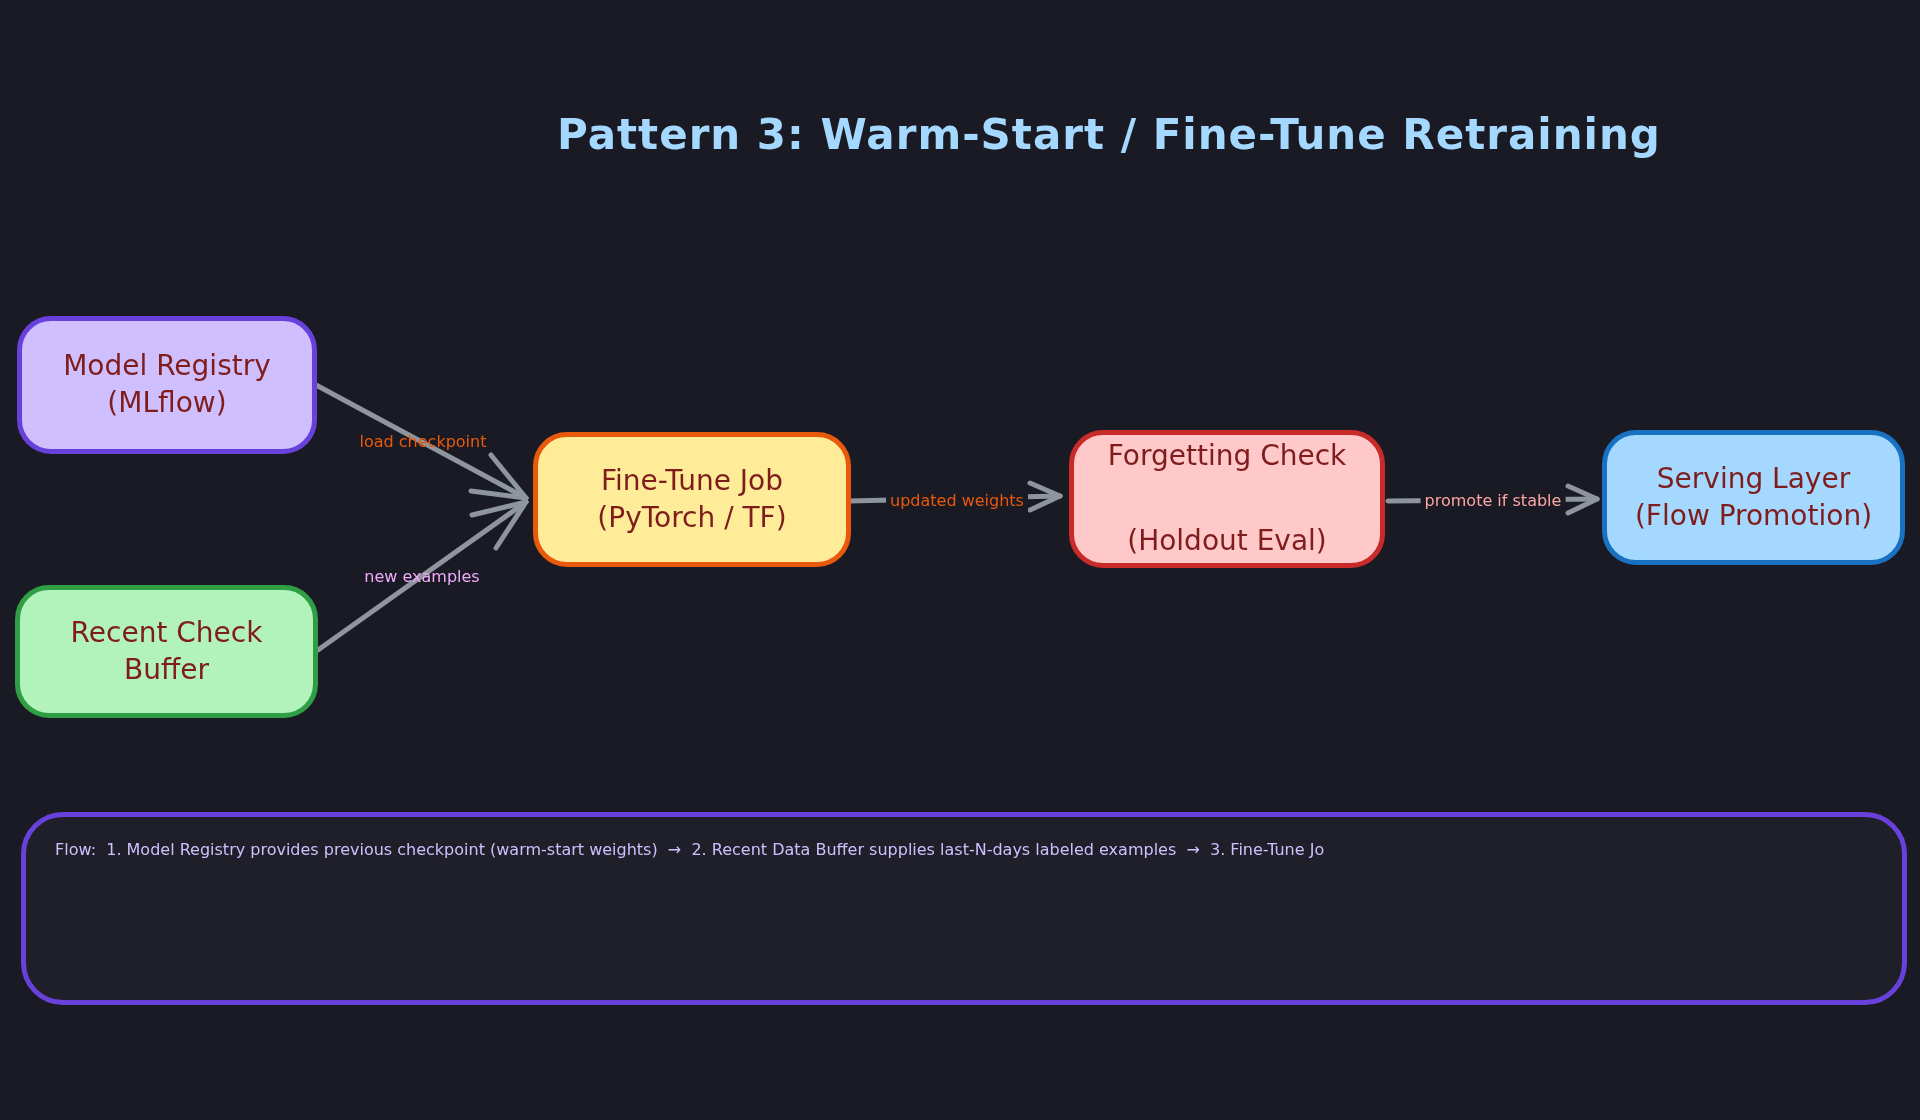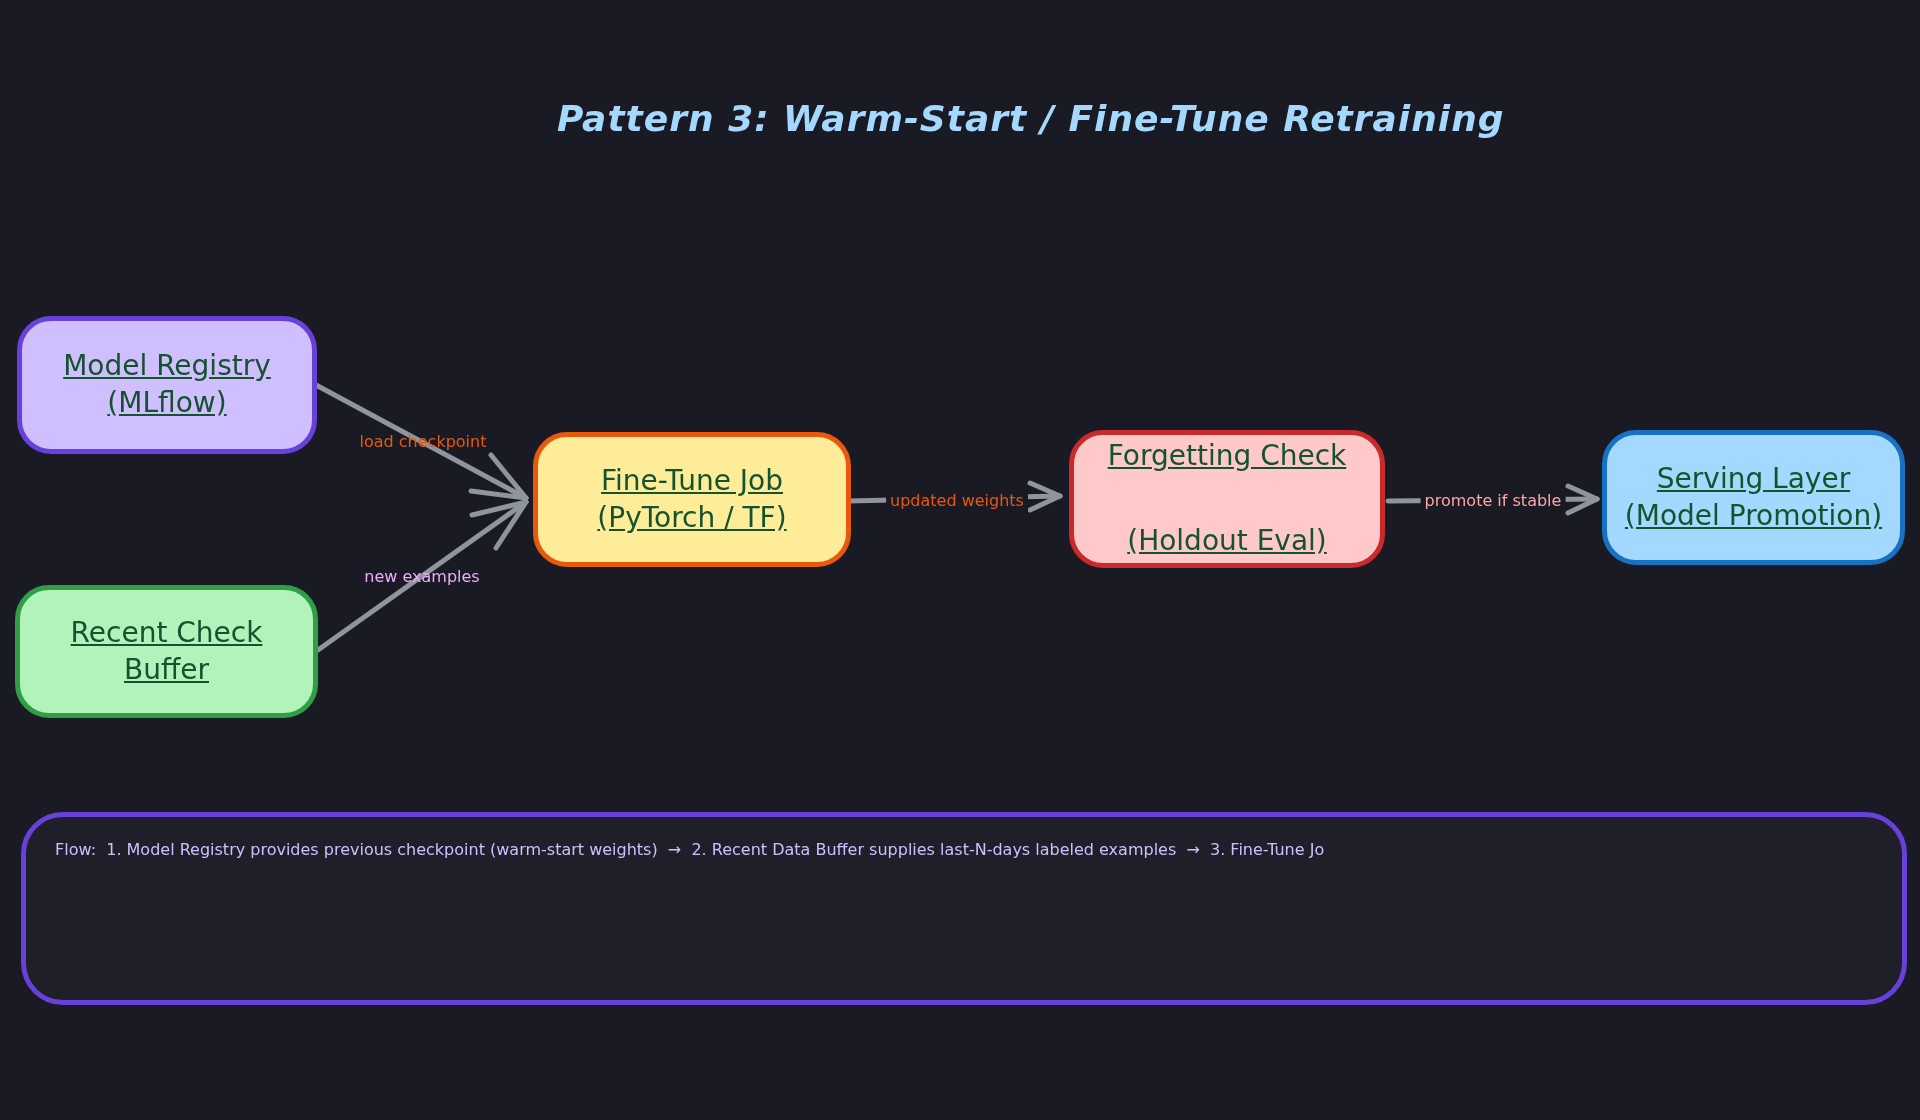--- a/index.html
+++ b/index.html
@@ -12,42 +12,40 @@
   #canvas {
     position: relative;
     width: 1920px;
     height: 1120px;
     background: #191a23;
     overflow: hidden;
   }
   .diagram-title {
     position: absolute;
     left: 557px;
-    top: 98px;
-    font-size: 36px;
+    top: 110px;
+    font-size: 42px;
     font-weight: bold;
     letter-spacing: 1px;
     white-space: nowrap;
-    font-style: italic;
   }
   .node {
     position: absolute;
     box-sizing: border-box;
     border: 5px solid;
     border-radius: 34px;
     display: flex;
     flex-direction: column;
     align-items: center;
     justify-content: center;
     text-align: center;
-    color: #14532d;
+    color: #7f1d1d;
     font-size: 28px;
     line-height: 1.32;
     font-weight: 500;
-    text-decoration: underline;
   }
   .node .node-line { white-space: nowrap; }
   #node-model-registry   { left: 17px;   top: 316px; width: 300px; height: 138px; }
   #node-recent-data      { left: 15px;   top: 585px; width: 303px; height: 133px; }
   #node-fine-tune        { left: 533px;  top: 432px; width: 318px; height: 135px; }
   #node-forgetting-check { left: 1069px; top: 430px; width: 316px; height: 138px; }
   #node-serving-layer    { left: 1602px; top: 430px; width: 303px; height: 135px; }
 
   .edge-label {
     position: absolute;
@@ -132,21 +130,21 @@
     <div class="node-line">(PyTorch / TF)</div>
   </div>
 
   <div class="node" id="node-forgetting-check" style="background: rgb(255, 201, 201); border-color: rgb(201, 42, 42); gap: 48px;">
     <div class="node-line">Forgetting Check</div>
     <div class="node-line">(Holdout Eval)</div>
   </div>
 
   <div class="node" id="node-serving-layer" style="background: rgb(165, 216, 255); border-color: rgb(25, 113, 194);">
     <div class="node-line">Serving Layer</div>
-    <div class="node-line">(Model Promotion)</div>
+    <div class="node-line">(Flow Promotion)</div>
   </div>
 
   <div class="edge-label" id="label-load-checkpoint" style="color: rgb(232, 89, 12);">load checkpoint</div>
   <div class="edge-label" id="label-new-examples" style="color: #f0abfc;">new examples</div>
   <div class="edge-label" id="label-updated-weights" style="color: rgb(232, 89, 12);">updated weights</div>
   <div class="edge-label" id="label-promote-if-stable" style="color: #fca5a5;">promote if stable</div>
 
   <div class="flow-note-box" style="border-color: rgb(103, 65, 217);"></div>
   <div class="flow-note-text" style="color: rgb(208, 191, 255);">Flow:  1. Model Registry provides previous checkpoint (warm-start weights)  →  2. Recent Data Buffer supplies last-N-days labeled examples  →  3. Fine-Tune Jo</div>
 

